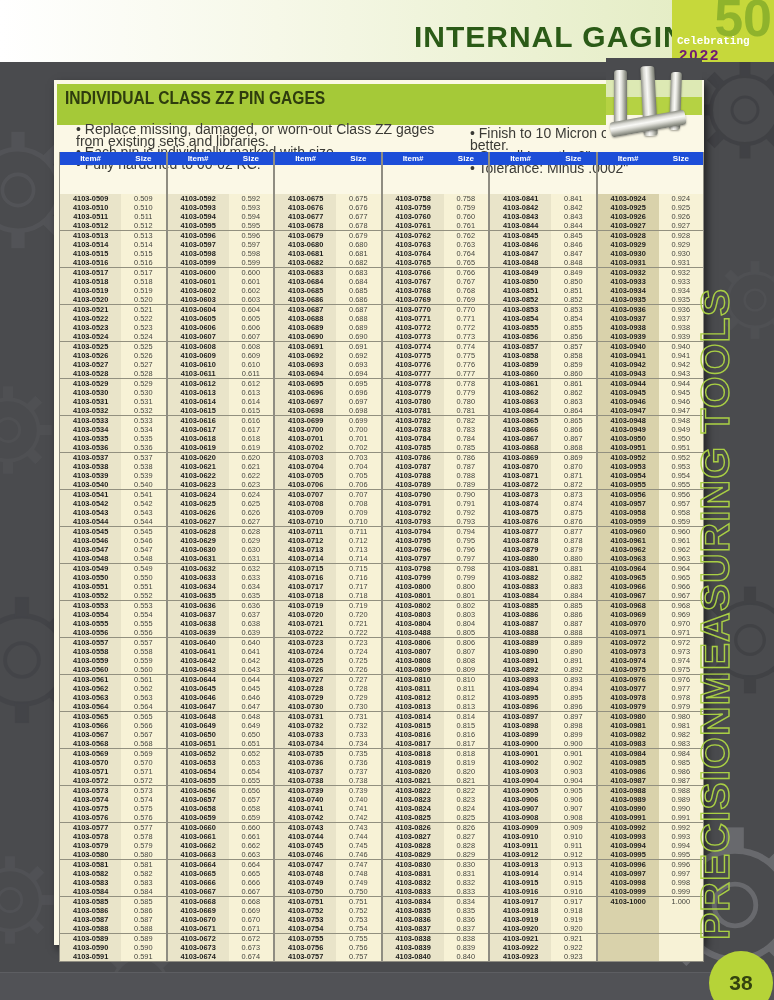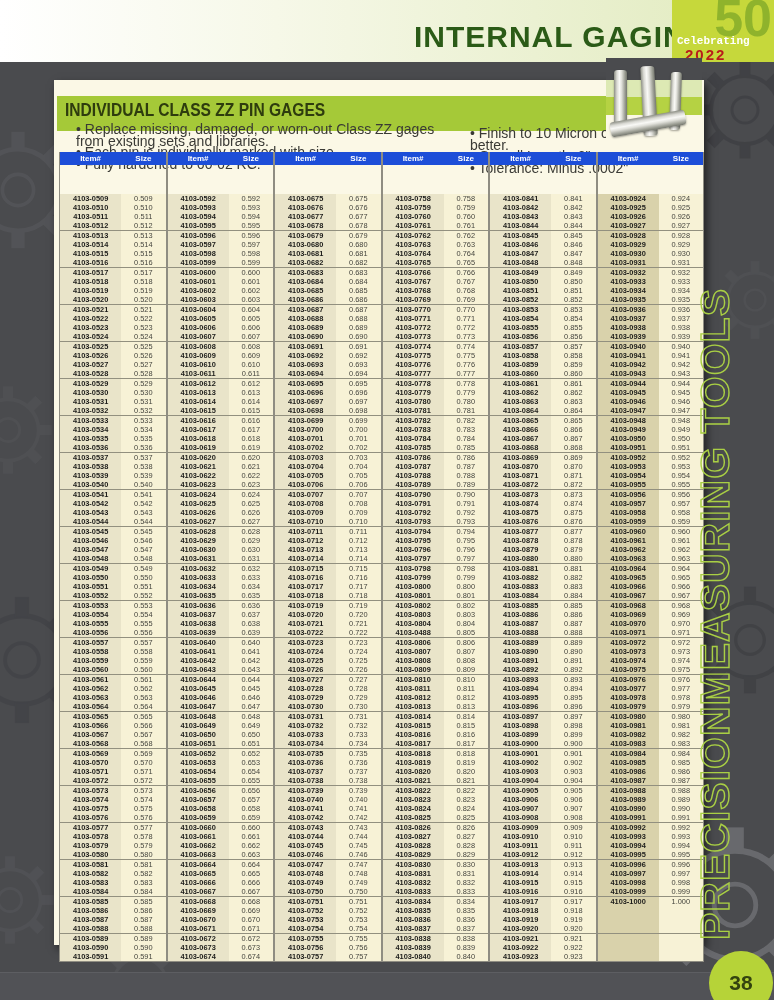--- a/index.html
+++ b/index.html
@@ -6,30 +6,30 @@
   body{width:774px;height:1000px;position:relative;overflow:hidden;background:#4a4b4e;
        font-family:"Liberation Sans",sans-serif;}
   
   .banner{position:absolute;left:0;top:0;width:774px;height:62px;
           background:linear-gradient(90deg,#ffffff 0%,#f6f8e8 35%,#e0eabc 100%);padding-left:18px;}
   .banner-title{position:absolute;right:82px;top:20px;font-size:30px;font-weight:bold;
                 color:#2b5b17;letter-spacing:1px;white-space:nowrap;}
   .logo{position:absolute;right:0;top:0;width:74px;height:62px;background:#c6d83b;overflow:hidden;padding-left:28px;}
   .logo-50{position:absolute;right:2px;top:-12px;font-size:52px;font-weight:bold;color:#8fb32c;}
   .logo-celebrating{position:absolute;left:5px;bottom:15px;font-size:11px;font-weight:bold;color:#ffffff;font-family:Liberation Mono, monospace;}
-  .logo-year{position:absolute;left:13px;bottom:-1px;font-size:15px;font-weight:800;
-             color:#b91c1c;letter-spacing:2px;}
+  .logo-year{position:absolute;left:7px;bottom:-1px;font-size:15px;font-weight:800;
+             color:#701a75;letter-spacing:2px;}
   
   .gears{position:absolute;left:0;top:0;width:774px;height:1000px;pointer-events:none;}
   .bottom-band{position:absolute;left:0;top:972px;width:774px;height:28px;background:#515256;
                border-top:1px solid #5d5e62;}
   
   .page{position:absolute;left:54px;top:80px;width:650px;height:865px;background:#fbf8e6;
         box-shadow:3px 4px 8px rgba(0,0,0,0.55);}
-  .section-bar{position:absolute;left:3px;top:16px;width:553px;height:35px;background:#a5c938;}
+  .section-bar{position:absolute;left:3px;top:4px;width:553px;height:41px;background:#a5c938;}
   .section-title{display:inline-block;margin:3px 0 0 8px;font-size:19px;font-weight:800;
                  color:#2e3c0e;letter-spacing:0;transform:scaleX(0.82);transform-origin:left;
                  white-space:nowrap;}
   .bullets{position:absolute;font-size:14px;line-height:11.5px;color:#3a3a35;list-style:none;
            margin:8px;padding:0;}
   .bullets-left{left:14px;top:36px;width:390px;}
   .bullets-right{left:408px;top:40px;width:180px;}
   .bullets li:before{content:"•  ";}
   
   .pins{position:absolute;left:552px;top:-22px;width:96px;height:92px;

